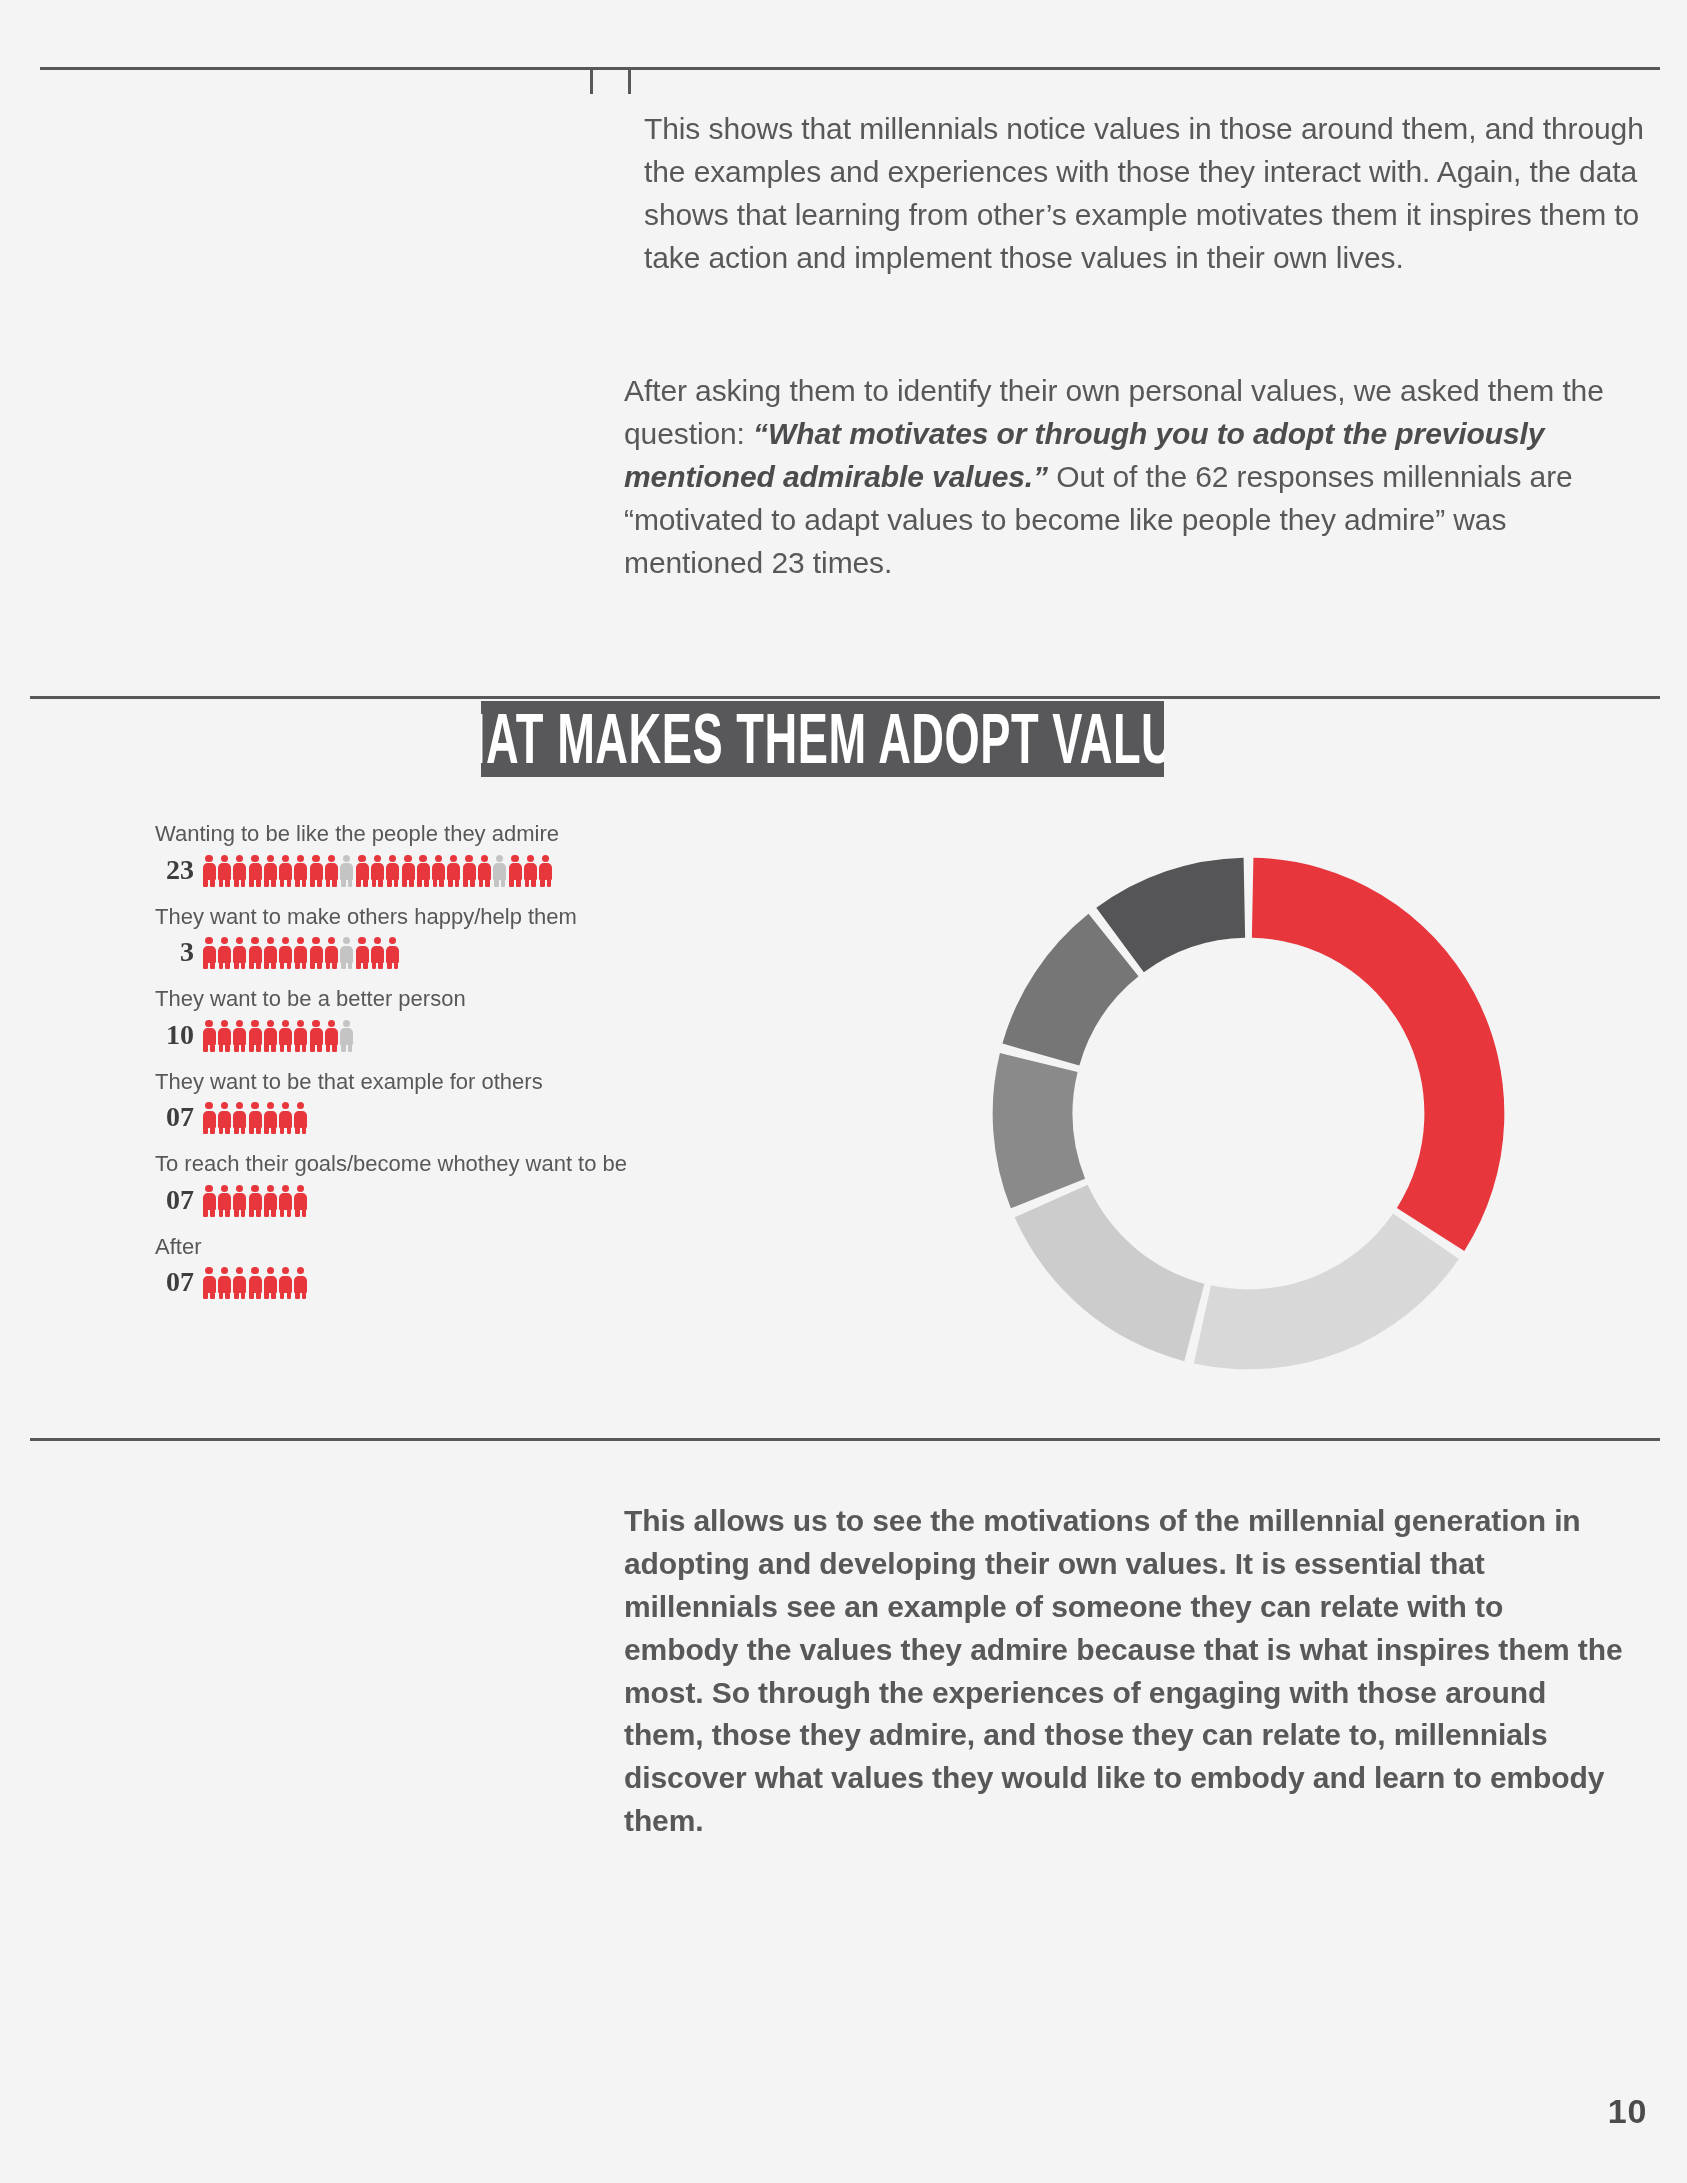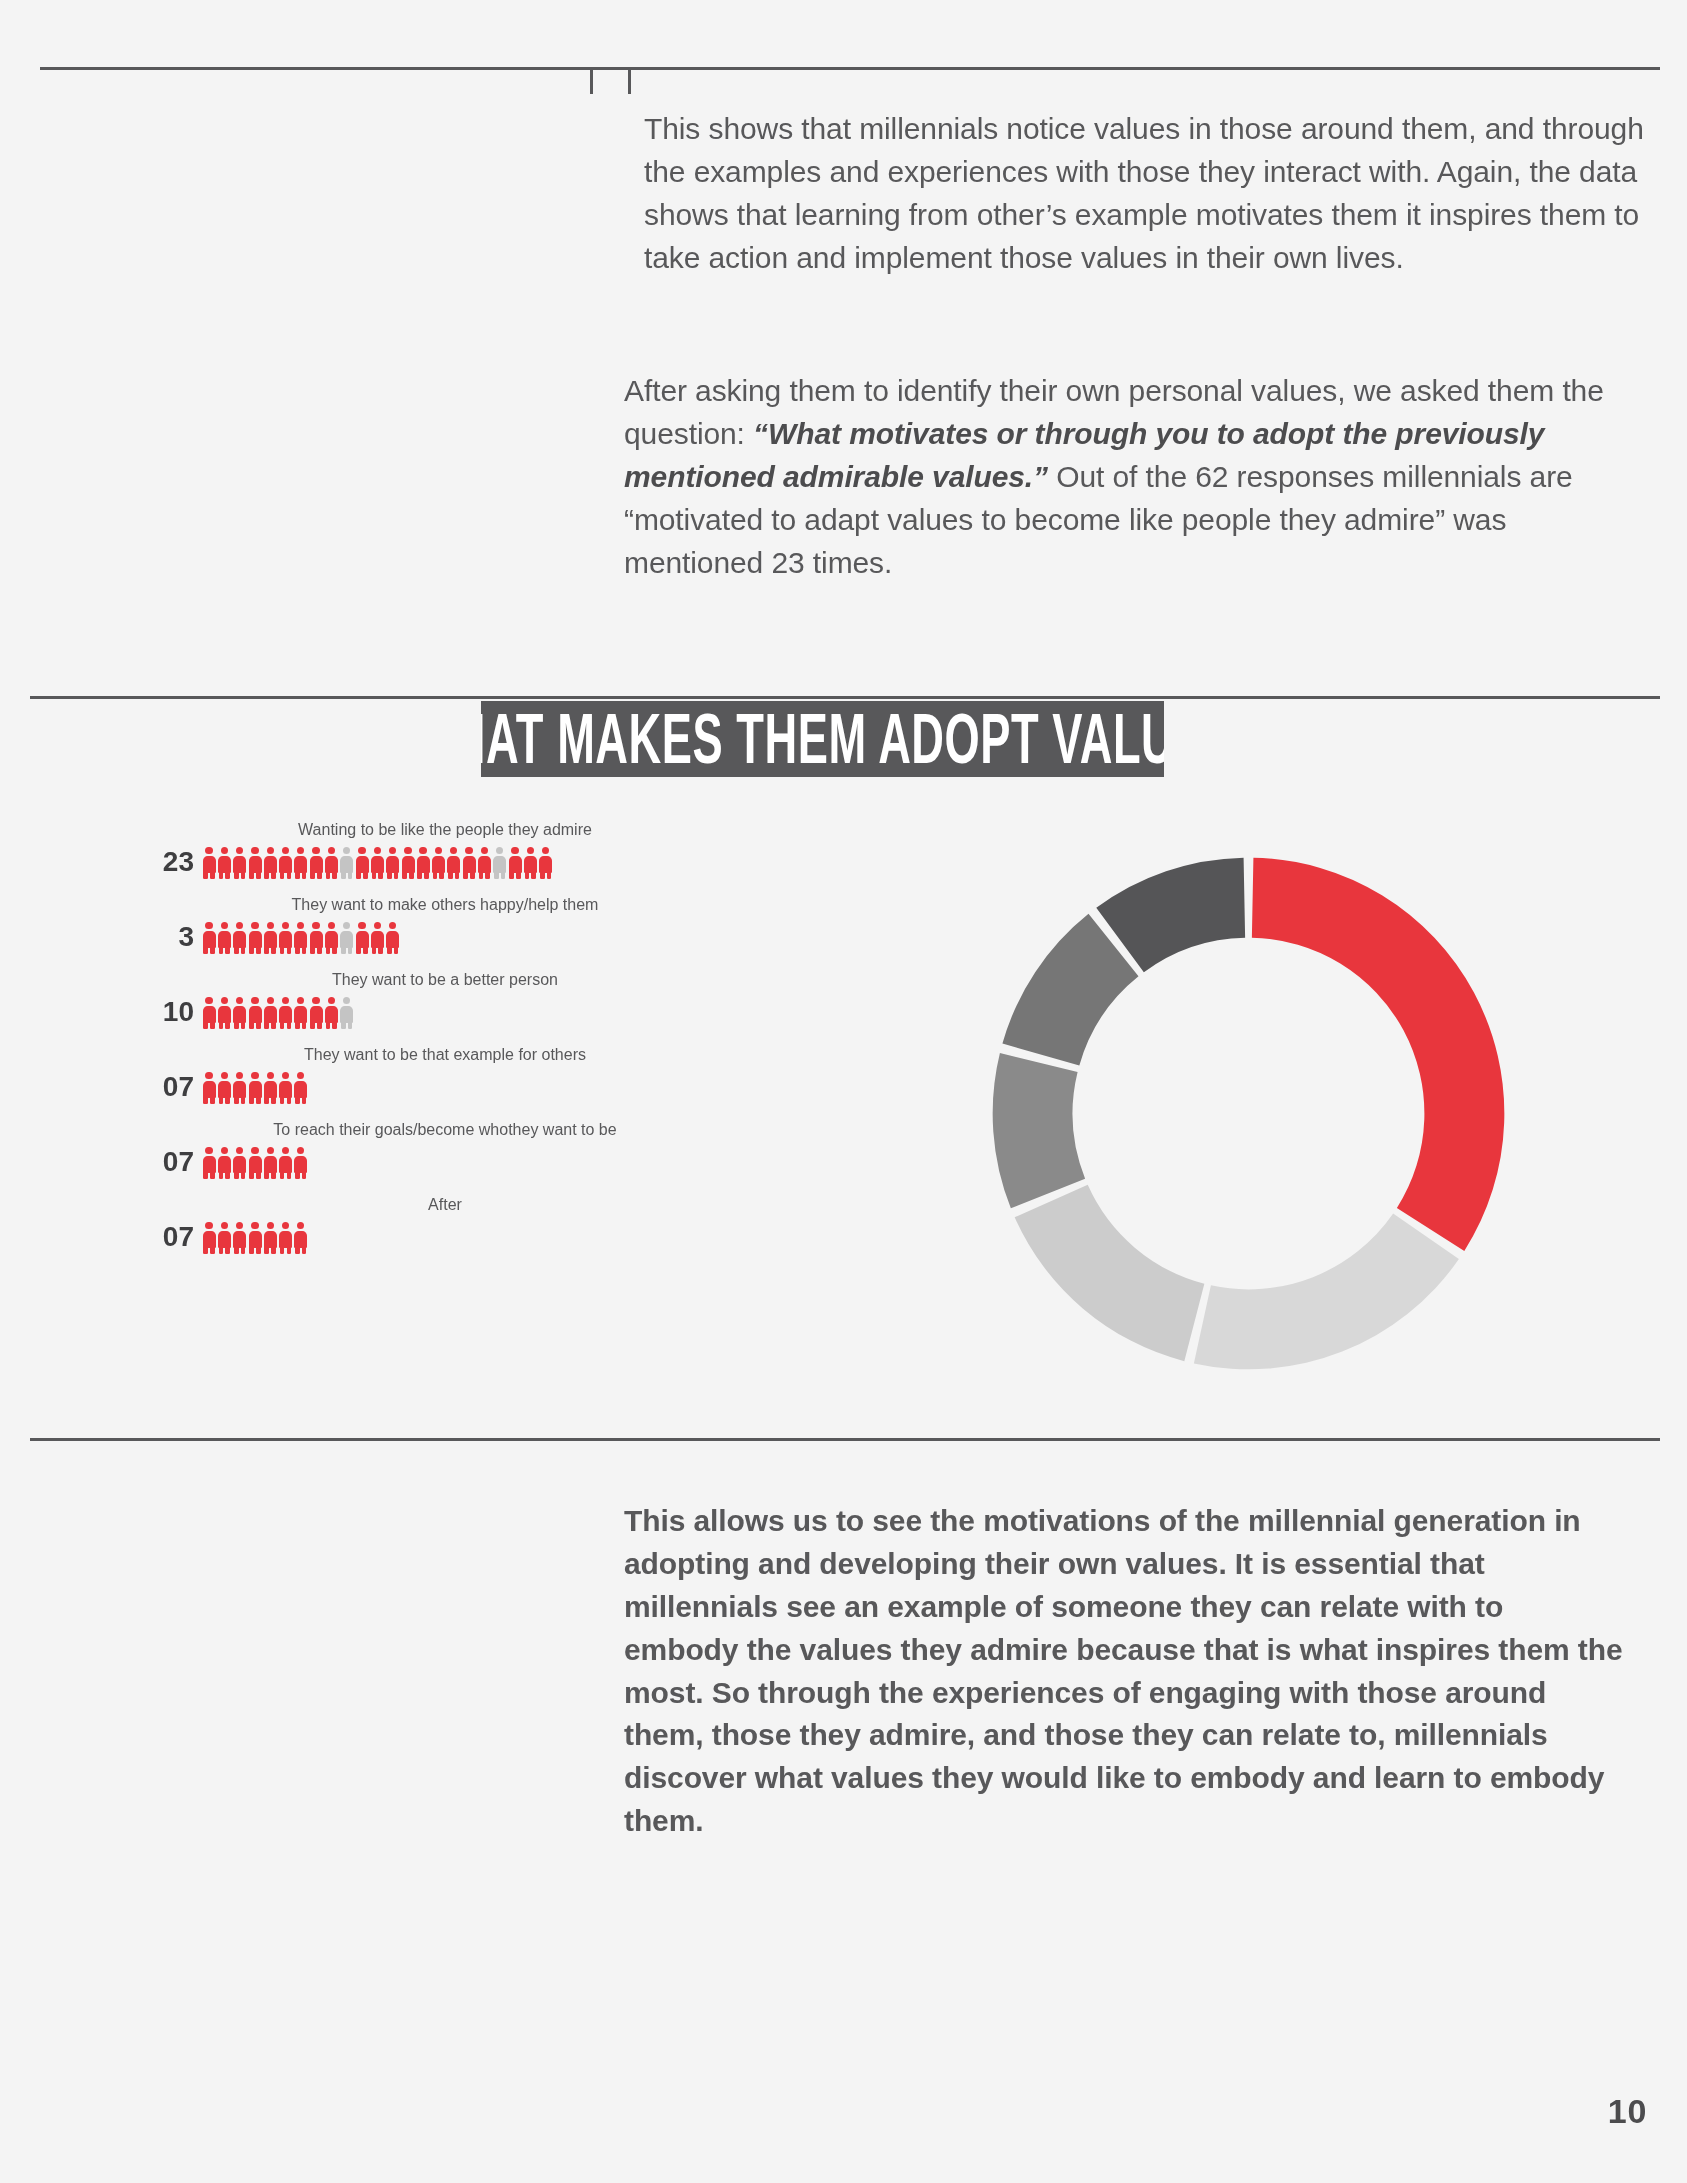--- a/index.html
+++ b/index.html
@@ -82,30 +82,30 @@
   
   #picto {
     position: absolute;
     left: 155px;
     top: 820px;
     width: 580px;
   }
   .picto-row { margin-bottom: 16px; }
   .picto-label {
     color: #58585a;
-    font-size: 16px;
+    font-size: 22px;
     line-height: 1.25;
     white-space: nowrap;
     margin-bottom: 4px;
-    text-align: center;
   }
   .picto-bar {
     display: flex;
     align-items: flex-end;
     height: 35px;
+    font-family: Liberation Serif, serif;
   }
   .picto-count {
     color: #3e3e40;
     font-size: 28px;
     font-weight: bold;
     line-height: 1;
     margin-right: 8px;
     min-width: 39px;
     text-align: right;
     padding-bottom: 2.7px;

